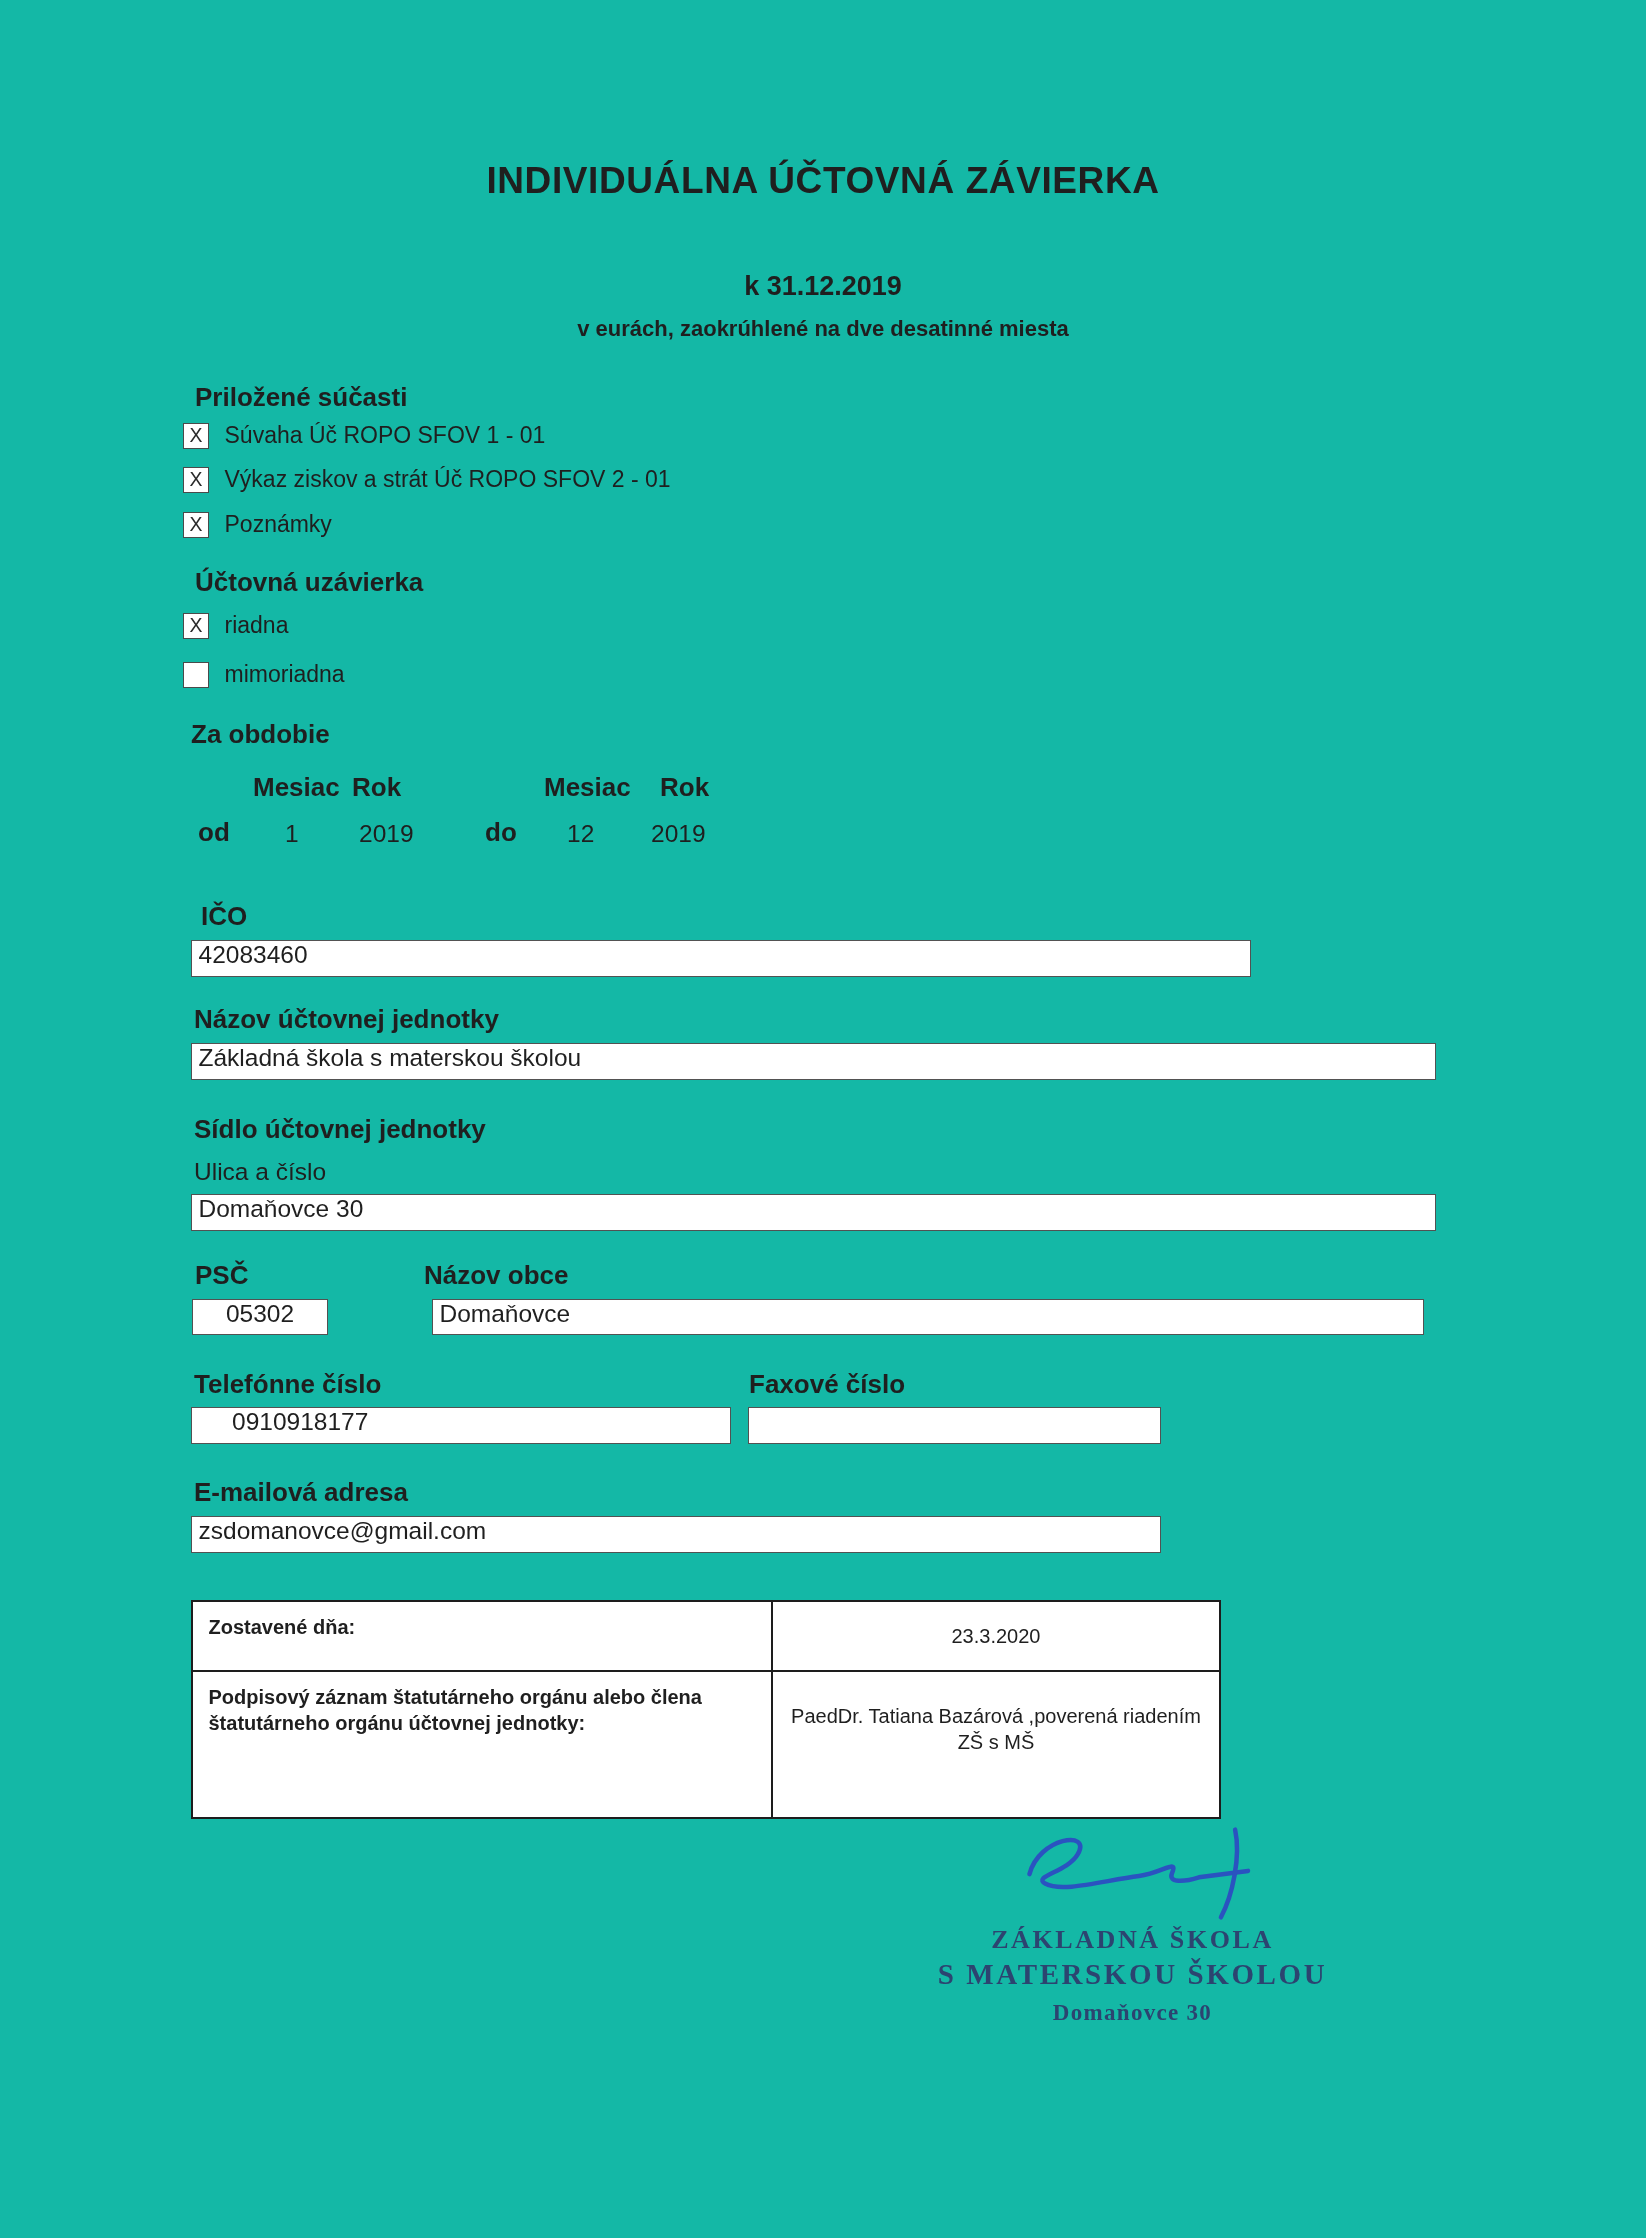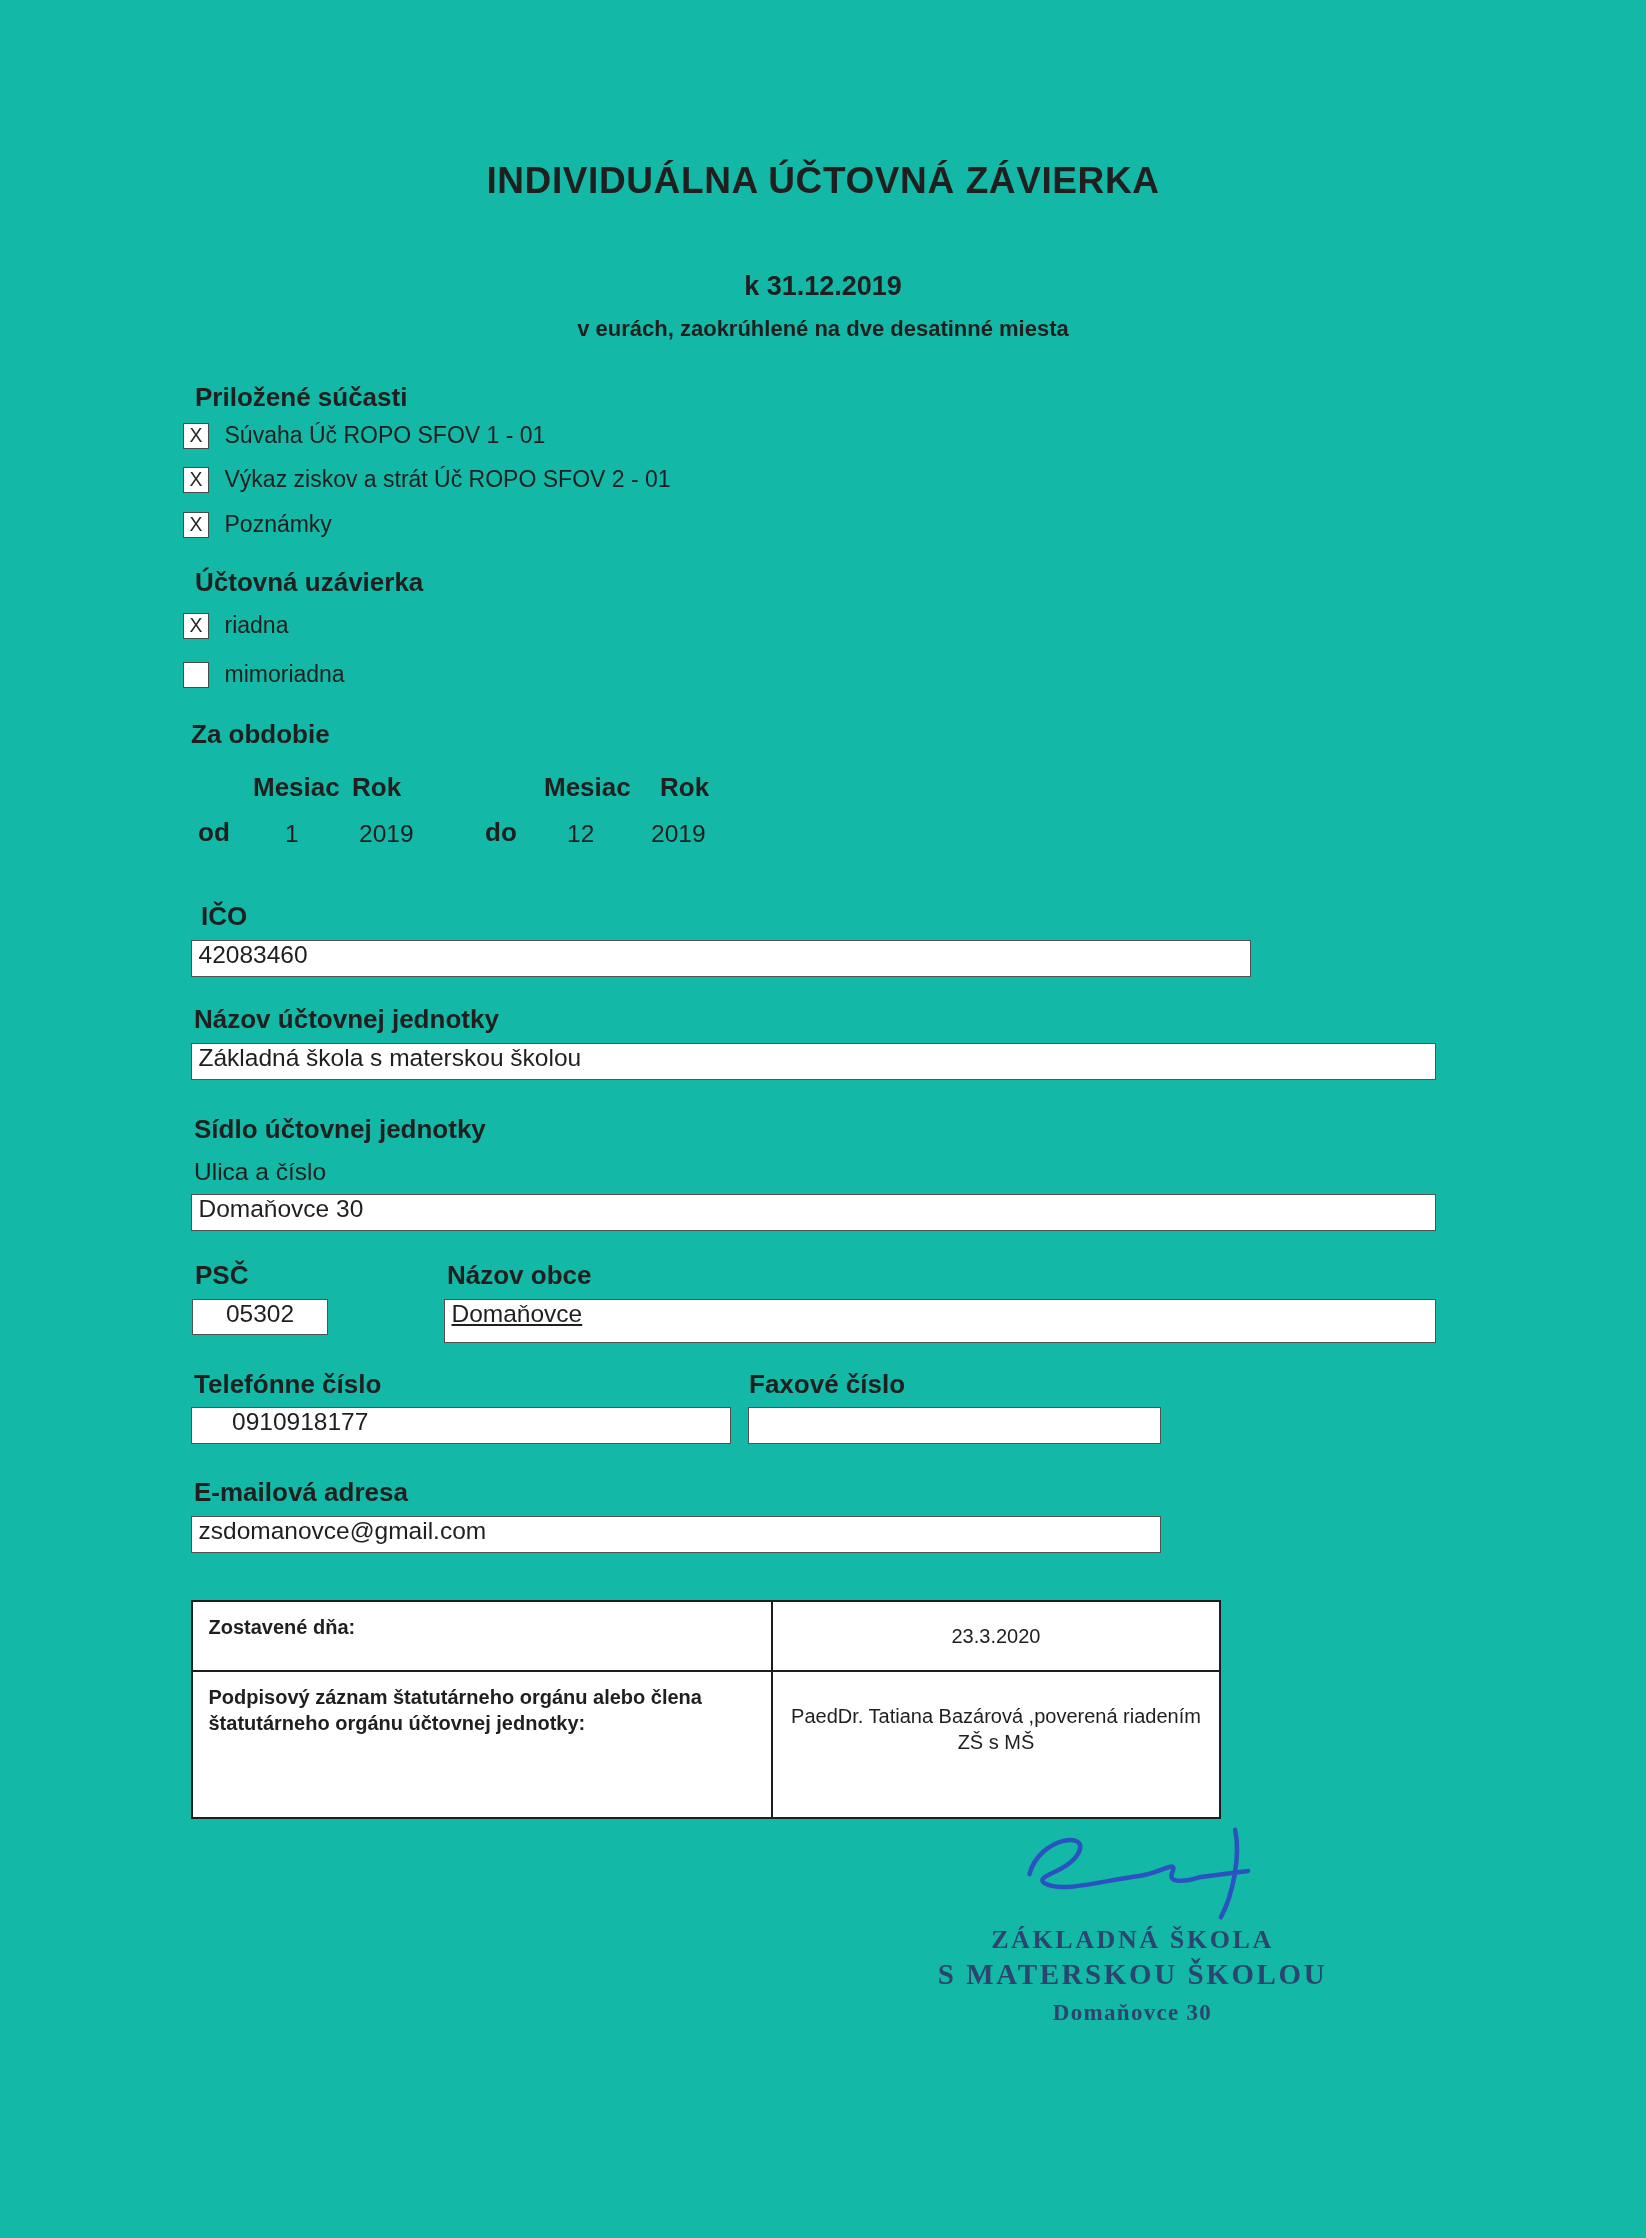--- a/index.html
+++ b/index.html
@@ -133,25 +133,25 @@
     <span>Základná škola s materskou školou</span>
   </div>
 
   <div class="sec-h" style="left:194px; top:1114px;">Sídlo účtovnej jednotky</div>
   <div class="f-label-reg" style="left:194px; top:1158px;">Ulica a číslo</div>
   <div class="field-box" style="left:191px; top:1194px; width:1245px; height:37px;">
     <span>Domaňovce 30</span>
   </div>
 
   <div class="f-label" style="left:195px; top:1260px;">PSČ</div>
-  <div class="f-label" style="left:447px; top:1260px;">Názov obce</div>
+  <div class="f-label" style="left:424px; top:1260px;">Názov obce</div>
   <div class="field-box centered" style="left:192px; top:1299px; width:136px; height:36px;">
     <span>05302</span>
   </div>
-  <div class="field-box" style="left:444px; top:1299px; width:992px; height:44px;text-decoration:underline;">
+  <div class="field-box" style="left:432px; top:1299px; width:992px; height:36px;">
     <span>Domaňovce</span>
   </div>
 
   <div class="f-label" style="left:194px; top:1369px;">Telefónne číslo</div>
   <div class="f-label" style="left:749px; top:1369px;">Faxové číslo</div>
   <div class="field-box" style="left:191px; top:1407px; width:540px; height:37px;padding-left:40px;">
     <span>0910918177</span>
   </div>
   <div class="field-box" style="left:748px; top:1407px; width:413px; height:37px;">
     <span></span>

